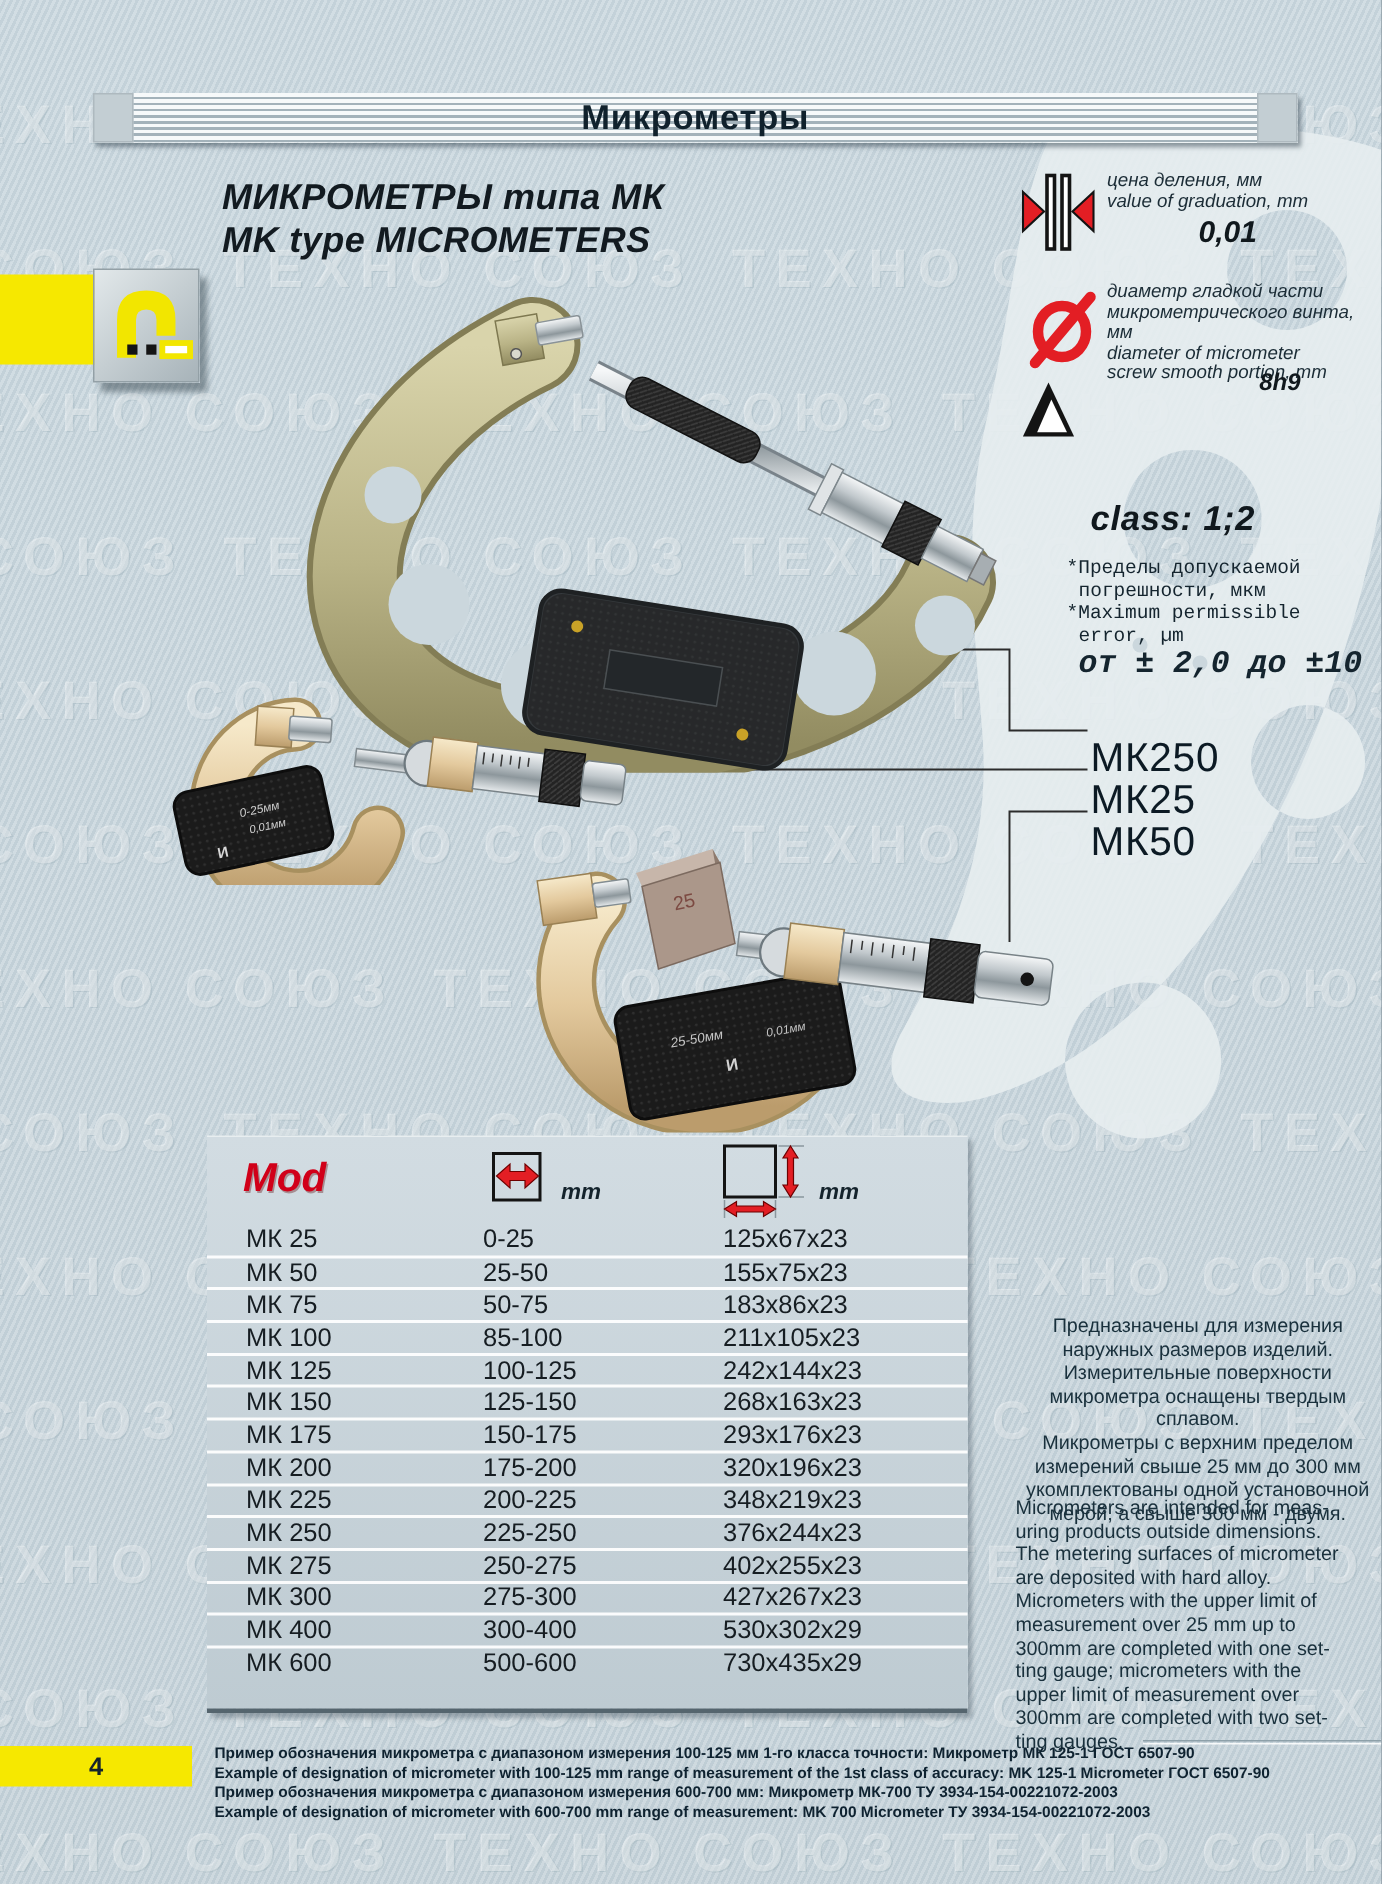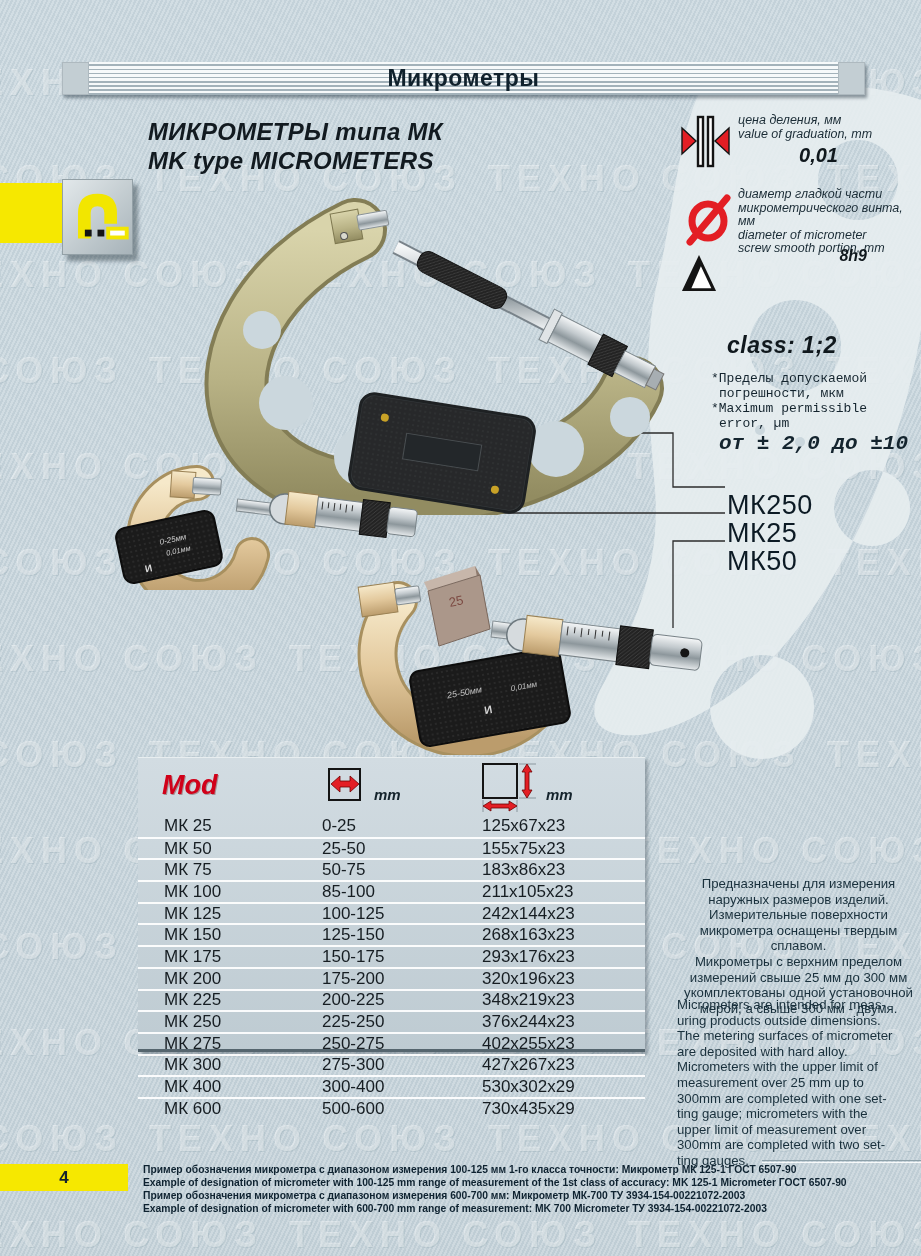--- a/index.html
+++ b/index.html
@@ -40,21 +40,21 @@
   .spec-ic { position:absolute; }
   .spec-text { position:absolute; font-style:italic; font-size:12.5px; line-height:13.5px; color:#1b2c36; }
   .spec-value { position:absolute; text-align:right; font-weight:bold; font-style:italic; color:#10181d; }
   .class-label { position:absolute; left:727px; top:332px; font-size:23px; font-weight:bold;
     font-style:italic; color:#10181d; letter-spacing:.5px; }
   .note { position:absolute; left:711px; top:371px; font-size:13px; line-height:15px; color:#14242e;font-family:Liberation Mono, monospace; }
   .note .indent { padding-left:8px; }
   .note-range { font-weight:bold; font-style:italic; font-size:21px; padding-top:5px; padding-left:8px; }
   .model { position:absolute; left:727px; font-size:27px; font-weight:400; color:#0c1a24; letter-spacing:.5px;margin-top:24px; }
   
-  .spec-table { position:absolute; left:138px; top:757px; width:507px; height:295px;
+  .spec-table { position:absolute; left:138px; top:757px; width:507px; height:385px;
     background:linear-gradient(#d2dce2,#becbd2);
     border-bottom:3px solid #55656e; box-shadow:3px 3px 3px rgba(48,64,75,.35);
     border-top:1px solid #e8eef0; }
   .thead { position:relative; height:57px; }
   .th-mod { position:absolute; left:24px; top:12px; font-size:27px; font-weight:bold; font-style:italic;
     color:#d10019; text-shadow:1px 1px 0 rgba(90,0,0,.35); }
   .th-unit { position:absolute; font-size:15px; font-style:italic; font-weight:bold; color:#14232c; }
   .tbody { position:relative; }
   .trow { height:21.7px; display:flex; align-items:center; position:relative; }
   .trow + .trow { border-top:2px solid rgba(255,255,255,.92); }

